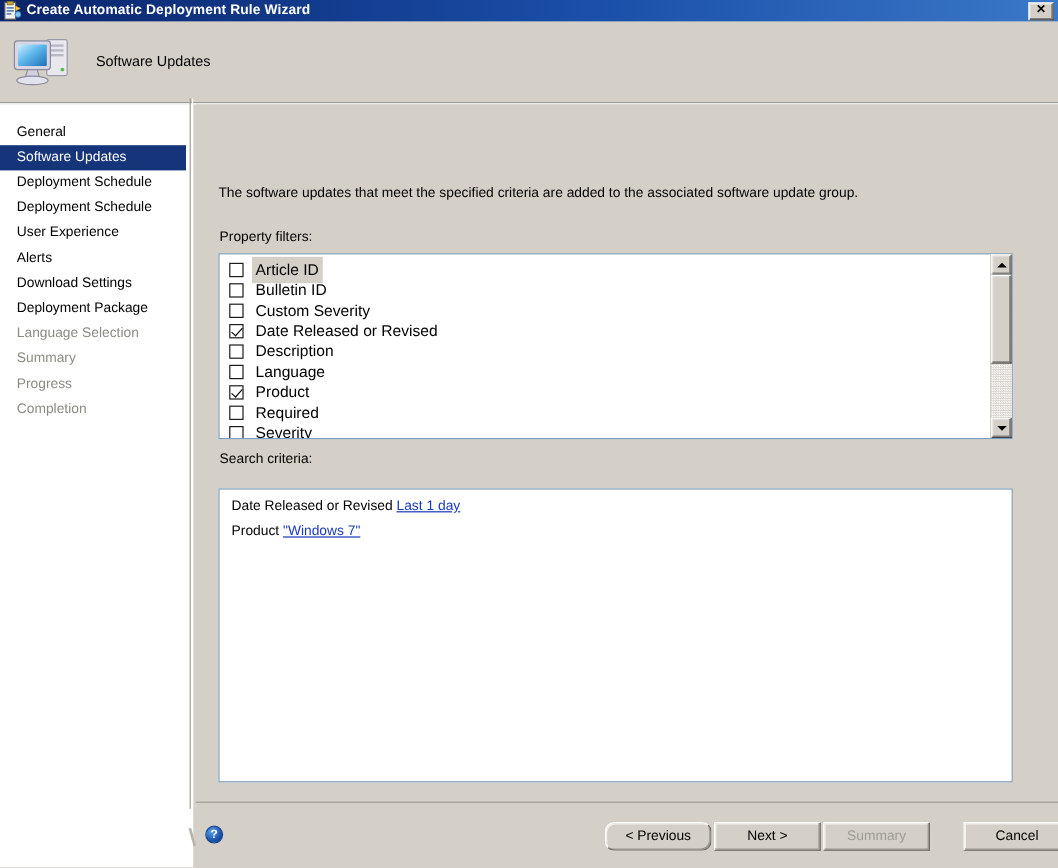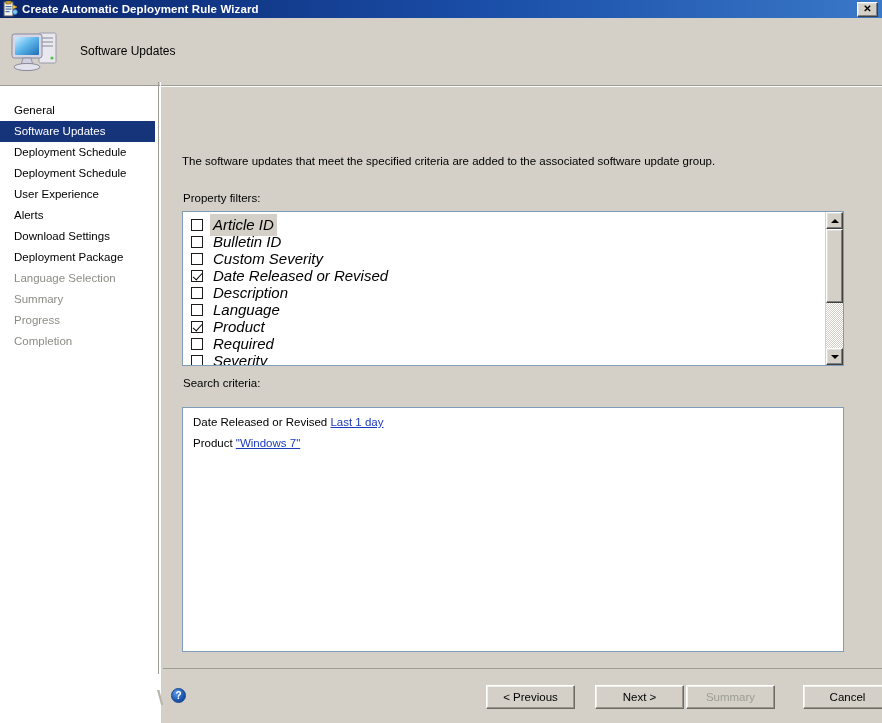--- a/index.html
+++ b/index.html
@@ -189,26 +189,25 @@
   .cbx.checked::after {
     content: "";
     position: absolute;
     left: 3px; top: 0px;
     width: 4px; height: 8px;
     border: solid #000;
     border-width: 0 1.6px 1.6px 0;
     transform: rotate(42deg);
   }
   .filter-label {
-    font-size: 15px;
+    font-size: 13px;
     color: #000;
     white-space: nowrap;
     padding: 4px 3px;
     line-height: 14px;
-    font-style: italic;
   }
   .filter-row.focused .filter-label {
     background: #d4d0c8;
   }
 
   
   #filter-scroll {
     width: 17px;
     flex: 0 0 auto;
     background: #d4d0c8;
@@ -326,21 +325,21 @@
     border-color: #ffffff #6c6c64 #6c6c64 #ffffff;
     box-shadow: inset -1px -1px 0 #9a968c, inset 1px 1px 0 #f2f0ea;
     box-sizing: border-box;
     font-family: "Liberation Sans", sans-serif;
     font-size: 11.5px;
     color: #000;
     cursor: default;
     padding: 0;
   }
   .wiz-btn.disabled { color: #9d9d93; }
-  #btn-previous { left: 323px; }
+  #btn-previous { left: 341px; border-radius: 8px; }
   #btn-next     { left: 432px; }
   #btn-summary  { left: 523px; }
   #btn-cancel   { left: 640px; }
 </style>
 </head>
 <body>
 
 <div id="titlebar">
   <span class="tb-icon">
     <svg width="16" height="16" viewBox="0 0 16 16">

